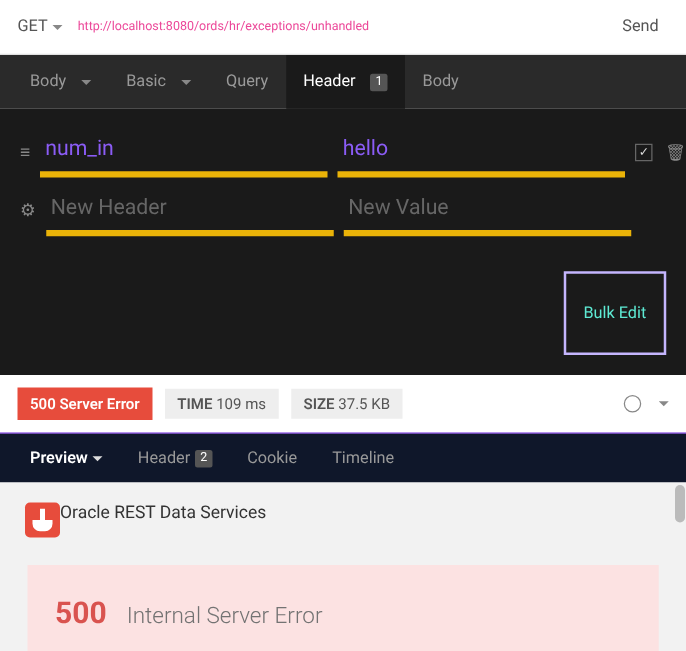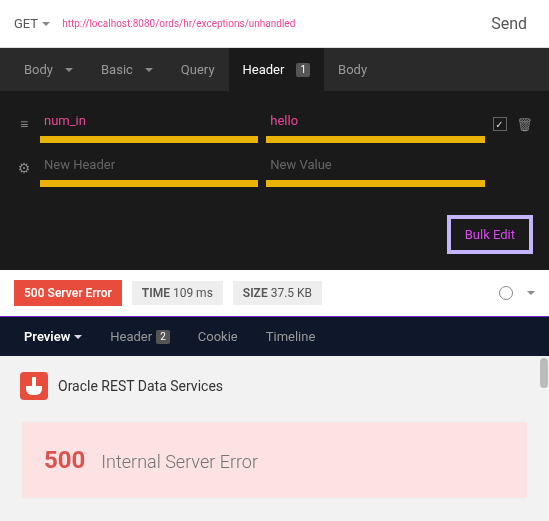--- a/index.html
+++ b/index.html
@@ -1,46 +1,46 @@
 <!DOCTYPE html>
 <html><head>
 <meta charset="utf-8">
 <style>
 *{box-sizing:border-box;margin:0;padding:0;font-family:-apple-system,BlinkMacSystemFont,"Segoe UI",Roboto,sans-serif}
 body{width:549px;height:521px;background:#fff;overflow:hidden;font-size:13px;color:#333}
 .url-bar{display:flex;padding:10px 14px;border-bottom:1px solid #e0e0e0;gap:8px}
 .method{display:flex;align-items:center;gap:4px;color:#555;font-size:13px;cursor:pointer}
 .caret-down{width:0;height:0;border-left:4px solid transparent;border-right:4px solid transparent;border-top:4px solid #888}
 .url-input{flex:1;border:none;outline:none;font-size:10px;color:#ec4899;padding:4px}
-.send-btn{color:#555;font-size:16px;cursor:pointer;padding:4px 8px}
+.send-btn{color:#555;font-size:13px;cursor:pointer;padding:4px 8px}
 .dark-tabs{background:#2a2a2a;display:flex;align-items:center;padding:0 10px}
 .dark-tab{padding:14px 14px;color:#999;font-size:13px;cursor:pointer;display:flex;align-items:center;gap:12px}
 .dark-tab.active{background:#1a1a1a;color:#fff}
 .badge{background:#555;color:#fff;font-size:10px;padding:0 4px;border-radius:2px;min-width:12px;text-align:center;line-height:14px;height:14px}
 .headers-panel{background:#1a1a1a;padding:14px 16px 16px}
 .header-row{display:flex;align-items:center;gap:8px;margin-bottom:6px}
 .row-icon{width:16px;color:#888;font-size:14px;text-align:center}
-.hdr-input{flex:1;background:transparent;border:none;border-bottom:7px solid #eab308;color:#ec4899;padding:8px 4px;font-size:13px;outline:none}
+.hdr-input{flex:1;background:transparent;border:none;border-bottom:5px solid #eab308;color:#8b5cf6;padding:8px 4px;font-size:17px;outline:none}
 .hdr-input::placeholder{color:#666}
 .chk-wrap{display:flex;gap:10px;align-items:center}
 .chk-box{width:14px;height:14px;border:1px solid #666;display:flex;align-items:center;justify-content:center;color:#ddd;font-size:10px}
 .trash{color:#888;font-size:13px;cursor:pointer}
 .bulk-row{display:flex;justify-content:flex-end;margin-top:28px}
-.bulk-btn{border:4px solid #c4b5fd;color:#d946ef;padding:8px 14px;font-size:13px;cursor:pointer;background:transparent}
+.bulk-btn{border:2px solid #c4b5fd;color:#5eead4;padding:24px 14px;font-size:13px;cursor:pointer;background:transparent}
 .status-bar{display:flex;align-items:center;padding:10px 14px;gap:10px;border-bottom:1px solid #6d28d9}
 .status-badge{background:#e74c3c;color:#fff;padding:6px 10px;font-size:12px;font-weight:600}
 .info-pill{background:#eee;color:#555;padding:5px 10px;font-size:12px}
 .info-pill b{font-weight:600}
 .spacer{flex:1}
 .circle-icon{width:14px;height:14px;border:1.5px solid #888;border-radius:50%;cursor:pointer}
 .resp-tabs{background:#0f172a;display:flex;align-items:flex-end;padding:0 10px}
 .resp-tab{padding:12px 14px;color:#999;font-size:13px;cursor:pointer;display:flex;align-items:center;gap:4px}
 .resp-tab.active{color:#fff;font-weight:600}
 .resp-body{background:#f2f2f2;height:185px;position:relative;overflow:hidden}
-.ords-header{display:flex;align-items:center;gap:10px;padding:16px 20px}
+.ords-header{display:flex;align-items:flex-start;padding:16px 20px}
 .ords-icon{width:28px;height:28px;background:#e74c3c;border-radius:4px;position:relative;flex-shrink:0}
 .ords-icon::before{content:"";position:absolute;left:6px;right:6px;top:14px;bottom:5px;background:#fff;border-radius:0 0 6px 6px}
 .ords-icon::after{content:"";position:absolute;left:12px;top:5px;width:4px;height:9px;background:#fff}
 .ords-title{color:#333;font-size:14px}
 .err-box{margin:6px 22px 0;background:#fce2e2;padding:24px 22px;display:flex;align-items:baseline;gap:16px}
 .err-code{color:#d9534f;font-size:24px;font-weight:700}
 .err-msg{color:#737373;font-size:18px;font-weight:300}
 .vscroll{position:absolute;right:1px;top:2px;width:8px;height:30px;background:#bbb;border-radius:4px}
 </style>
 </head>

